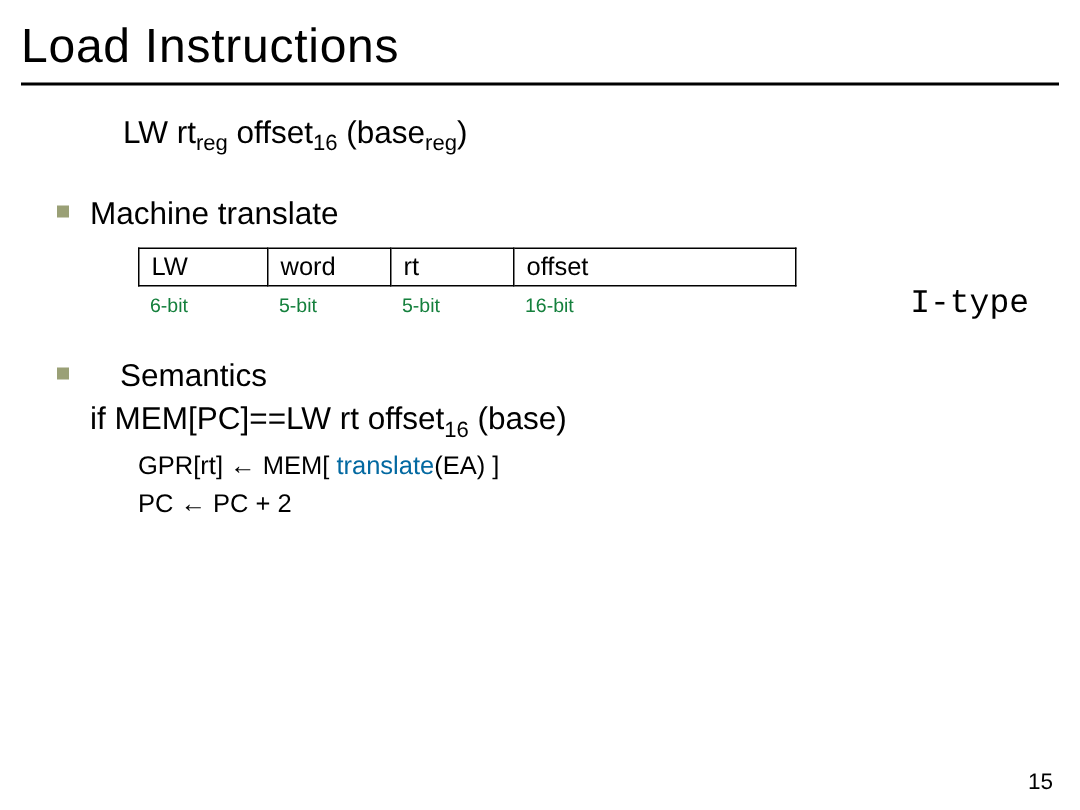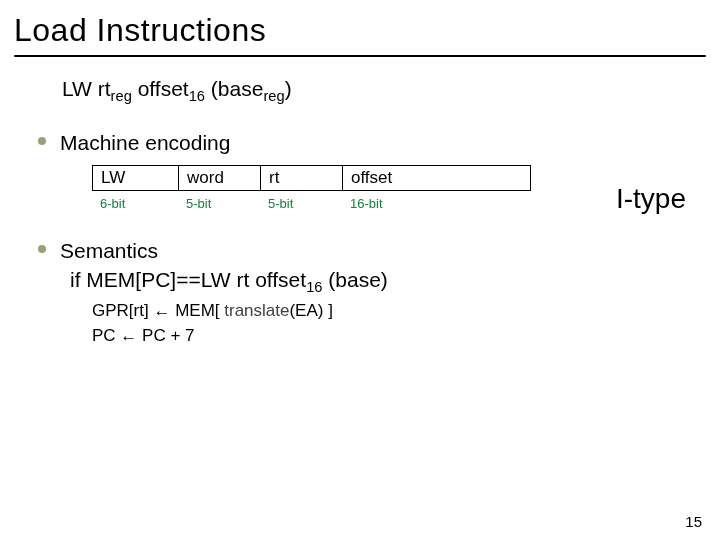--- a/index.html
+++ b/index.html
@@ -1,15 +1,15 @@
 <!DOCTYPE html>
 <html><head>
 <meta charset="utf-8">
 <style>
-  * { margin: 0; padding: 0; box-sizing: border-box; border-radius: 13px; }
+  * { margin: 0; padding: 0; box-sizing: border-box; }
   body {
     width: 720px;
     height: 540px;
     background: #fff;
     font-family: Arial, Helvetica, sans-serif;
     color: #000;
     position: relative;
     overflow: hidden;
   }
   .title {
@@ -39,21 +39,21 @@
     background: #9aa076;
     margin-top: 8px;
     margin-right: 14px;
     flex-shrink: 0;
   }
   .bullet-text {
     font-size: 21px;
     line-height: 1.35;
   }
   .indent {
-    margin-left: 24px;
+    margin-left: 44px;
     font-size: 21px;
     line-height: 1.35;
   }
   sub { font-size: 0.7em; vertical-align: sub; }
   .enc-row {
     display: flex;
     align-items: flex-end;
     margin-left: 54px;
     margin-top: 8px;
   }
@@ -75,33 +75,33 @@
     font-size: 13px;
     color: #15803d;
     padding: 1px 8px 0 8px;
     text-align: left;
   }
   .col-lw { width: 86px; }
   .col-base { width: 82px; }
   .col-rt { width: 82px; }
   .col-offset { width: 188px; }
   .itype {
-    font-size: 28px;
-    font-family: Liberation Sans, sans-serif;
+    font-size: 22px;
+    font-family: Liberation Mono, monospace;
     margin-left: auto;
     padding-right: 6px;
   }
-  .sem-block .bullet-text { font-size: 21px; }
+  .sem-block .bullet-text { font-size: 21px; margin-left: 20px; }
   .sem-indent {
     margin-left: 54px;
     font-family: Arial, Helvetica, sans-serif;
     font-size: 17px;
     line-height: 1.5;
   }
-  .green { color: #404040; }
+  .green { color: #0369a1; }
   .arrow { font-family: Arial, sans-serif; }
   .page-num {
     position: absolute;
     right: 18px;
     bottom: 10px;
     font-size: 15px;
     color: #000;
   }
 </style>
 </head>
@@ -114,21 +114,21 @@
 
   <div class="bullet-block">
     <div class="indent">
       <span>LW rt</span><sub>reg</sub><span> offset</span><sub>16</sub><span> (base</span><sub>reg</sub><span>)</span>
     </div>
   </div>
 
   <div class="bullet-block">
     <div class="bullet-row">
       <div class="bullet"></div>
-      <div class="bullet-text">Machine encoding</div>
+      <div class="bullet-text">Machine translate</div>
     </div>
     <div class="enc-row">
       <div>
         <table class="enc-table">
           <tbody>
               <tr>
             <td class="col-lw">LW</td>
             <td class="col-base">word</td>
             <td class="col-rt">rt</td>
             <td class="col-offset">offset</td>
@@ -148,28 +148,28 @@
       </div>
       <div class="itype">I-type</div>
     </div>
   </div>
 
   <div class="bullet-block sem-block">
     <div class="bullet-row">
       <div class="bullet"></div>
       <div class="bullet-text">Semantics</div>
     </div>
-    <div class="bullet-text" style="margin-left:32px;">
+    <div class="bullet-text" style="margin-left:22px;">
       <span>if MEM[PC]==LW rt offset</span><sub>16</sub><span> (base)</span>
     </div>
     <div class="sem-indent">
       <div>
         <span>GPR[rt] </span><span class="arrow">←</span><span> MEM[ </span><span class="green">translate</span><span>(EA) ]</span>
       </div>
       <div>
-        <span>PC </span><span class="arrow">←</span><span> PC + 7</span>
+        <span>PC </span><span class="arrow">←</span><span> PC + 2</span>
       </div>
     </div>
   </div>
 
 </div>
 
 <div class="page-num">15</div>
 
 </body></html>

